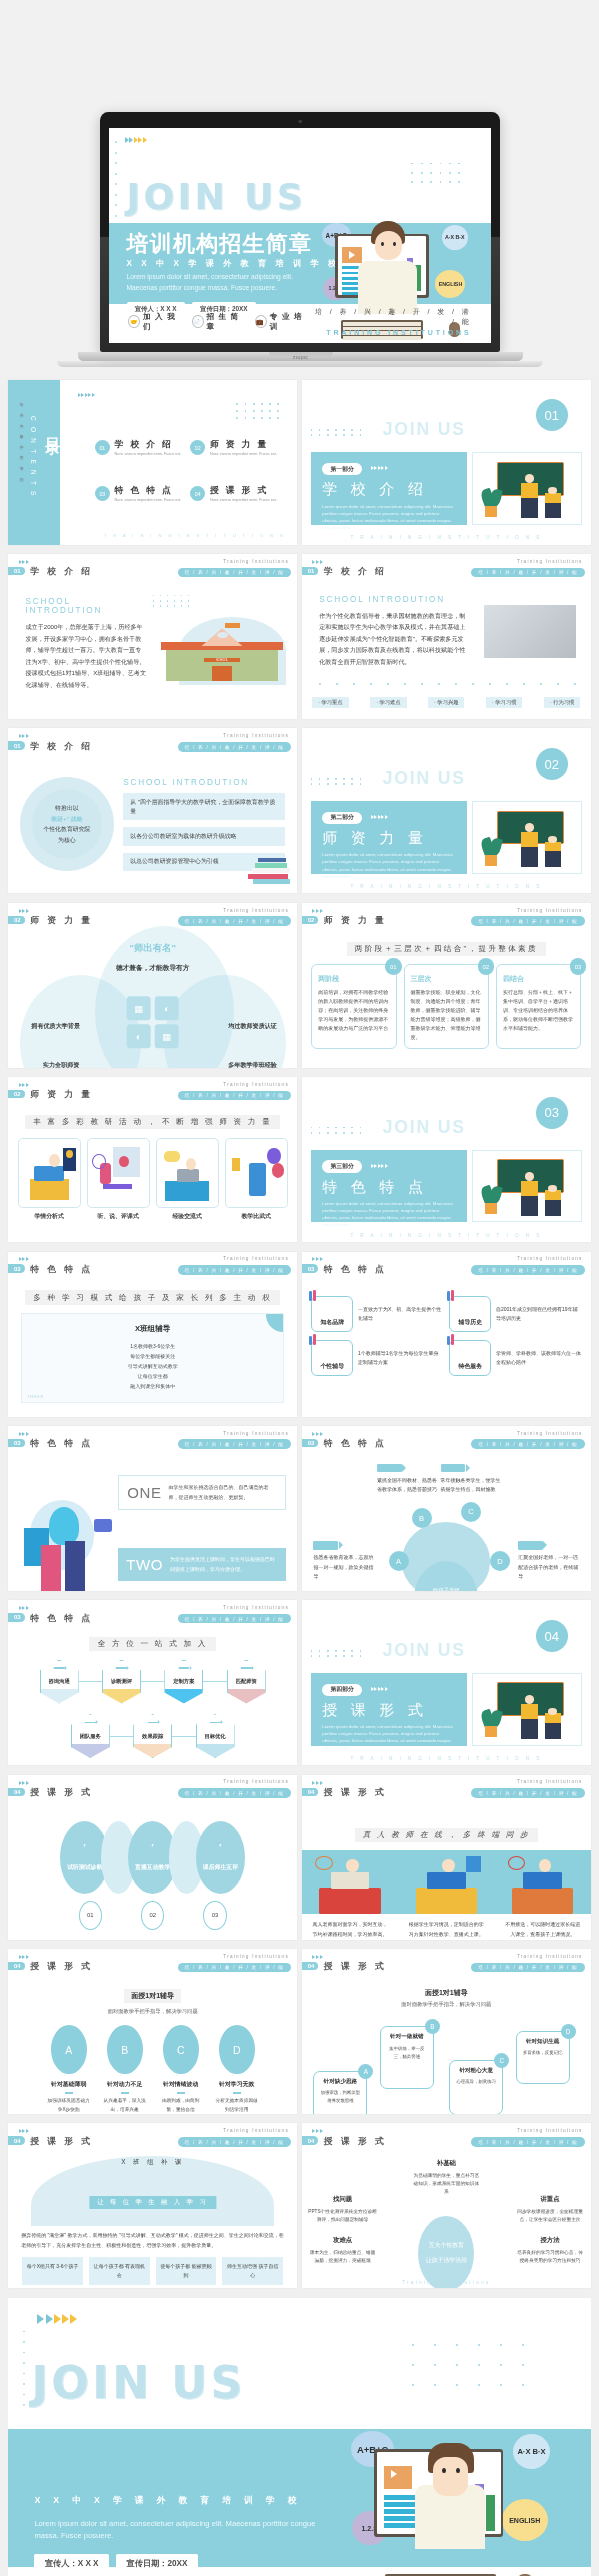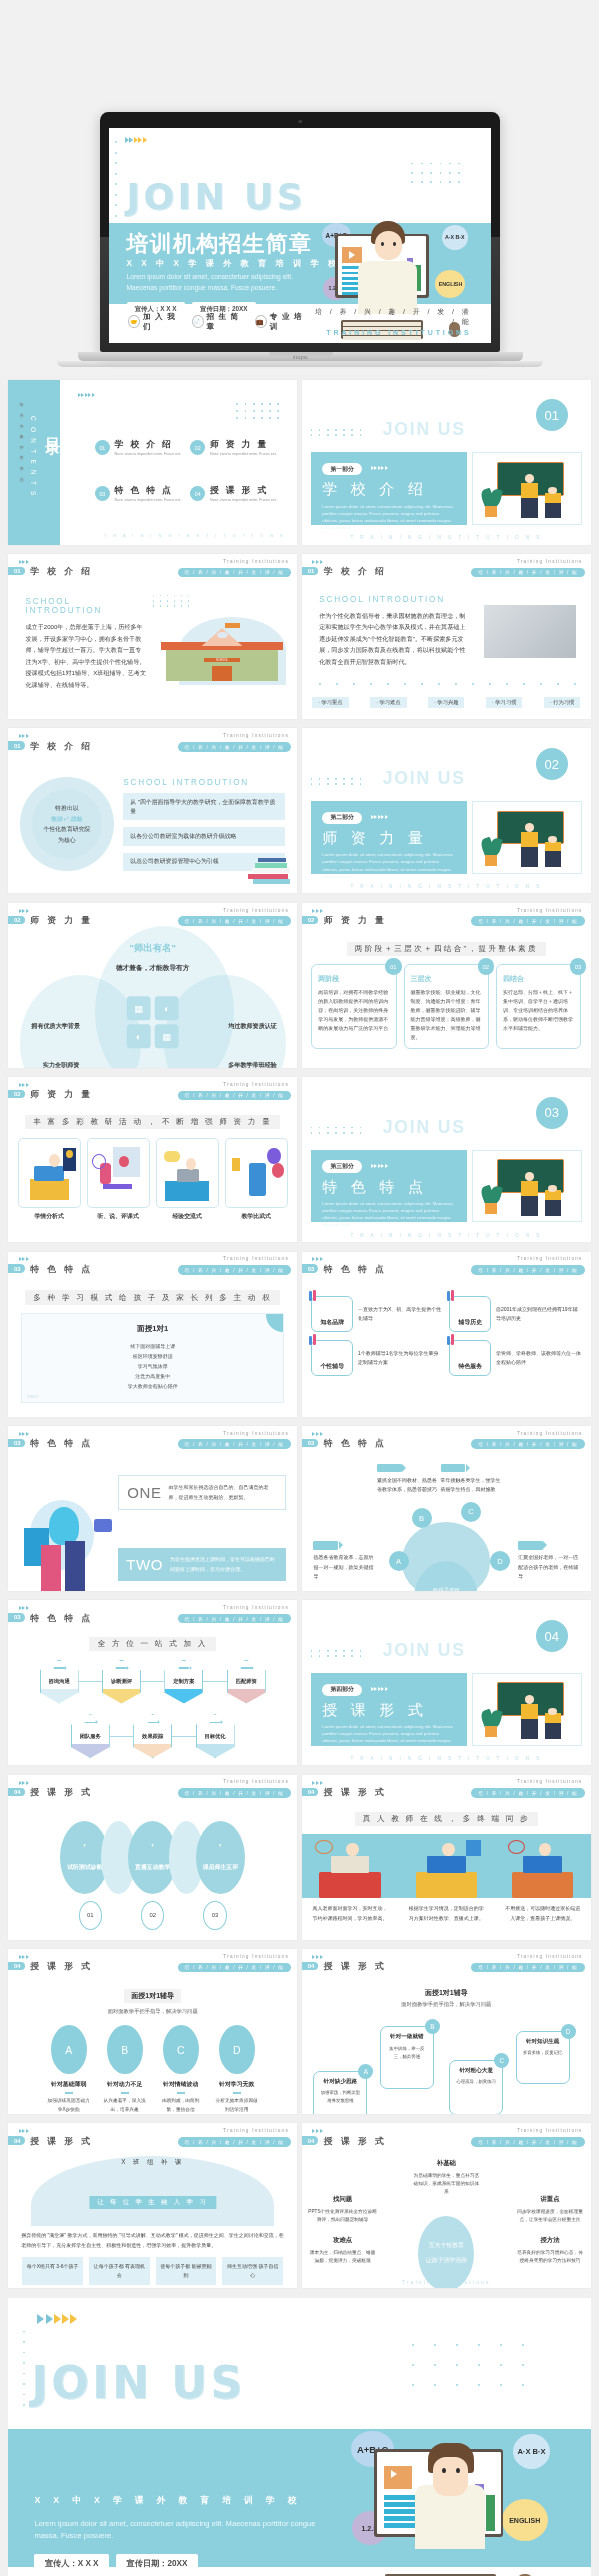--- a/index.html
+++ b/index.html
@@ -885,27 +885,27 @@
         <span class="s-title">特 色 特 点</span>
         <span class="s-en">Training Institutions</span>
         <span class="s-pill">培 / 养 / 兴 / 趣 / 开 / 发 / 潜 / 能</span>
       </div>
       <div class="s-body">
         <div class="chwrap" style="margin-top:5.9px;">
           <span class="centerhead">多 种 学 习 模 式 给 孩 子 及 家 长 列 多 主 动 权</span>
         </div>
         <div class="cards3b">
           <div class="c3b">
-            <h4>面授1对1</h4>
-            <p>线下面对面辅导上课</p>
-            <p>校区环境安静舒适</p>
-            <p>学习气氛浓厚</p>
-            <p>注意力高度集中</p>
-            <p>学大教师全程贴心陪伴</p>
-            <span class="ord">TWO</span>
+            <h4>X班组辅导</h4>
+            <p>1名教师教3-6位学生</p>
+            <p>每位学生都能被关注</p>
+            <p>引导式讲解互动式教学</p>
+            <p>让每位学生都</p>
+            <p>融入到课堂和集体中</p>
+            <span class="ord">THREE</span>
           </div>
         </div>
         <div style="text-align:center;margin-top:8.2px;">
           <span style="display:inline-block;width:3.5px;height:3.5px;background:#8ccfdd;margin:0 1.2px;"></span>
           <span style="display:inline-block;width:3.5px;height:3.5px;background:#8ccfdd;margin:0 1.2px;"></span>
           <span style="display:inline-block;width:3.5px;height:3.5px;background:#8ccfdd;margin:0 1.2px;"></span>
           <span style="display:inline-block;width:3.5px;height:3.5px;background:#8ccfdd;margin:0 1.2px;"></span>
         </div>
       </div>
     </div>
@@ -1211,21 +1211,21 @@
             <i></i>
             <i></i>
             <i></i>
           </div>
         <span class="s-num">04</span>
         <span class="s-title">授 课 形 式</span>
         <span class="s-en">Training Institutions</span>
         <span class="s-pill">培 / 养 / 兴 / 趣 / 开 / 发 / 潜 / 能</span>
       </div>
       <div class="s-body">
-        <div class="chwrap" style="margin-top:4px;">
+        <div class="chwrap" style="margin-top:20px;font-style:italic;">
           <span class="centerhead">真 人 教 师 在 线 ， 多 终 端 同 步</span>
         </div>
         <div class="deskrow">
           <div class="desk">
             <div class="table" style="background:#d9453c;"></div>
             <div class="lap" style="background:#e8e2d2;"></div>
             <div style="position:absolute;left:46%;bottom:66%;width:13%;height:20%;background:#fadfc7;border-radius:50%;"></div>
             <div style="position:absolute;left:14%;top:8%;width:18%;height:22%;border:1.2px solid #e08040;border-radius:50%;"></div>
           </div>
           <div class="desk">

